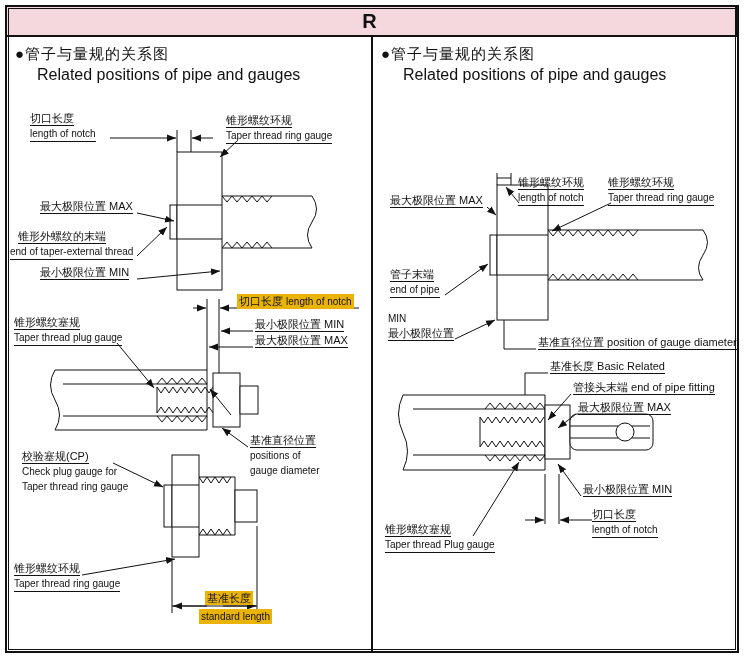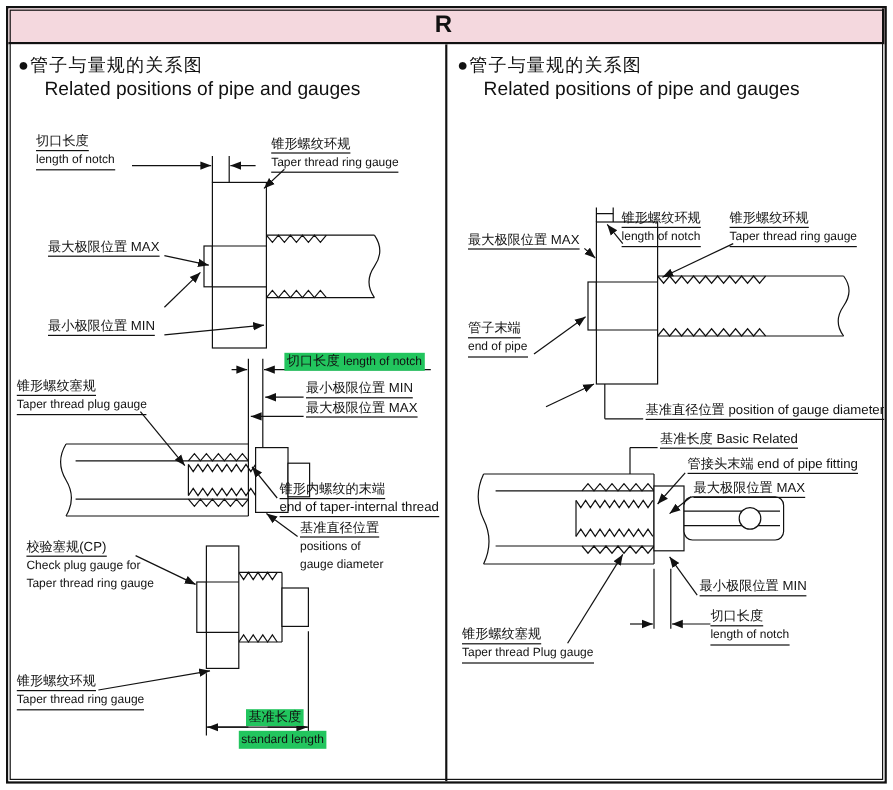--- a/index.html
+++ b/index.html
@@ -13,21 +13,21 @@
   .panel{position:relative;flex:1;overflow:hidden;background:#fff}
   .panel.left{border-right:2px solid #111}
   .panel-title{position:absolute;left:8px;top:8px;font-size:15px;font-weight:normal;letter-spacing:1px;white-space:nowrap;z-index:5}
   .panel-sub{position:absolute;left:30px;top:29px;font-size:16px;white-space:nowrap;z-index:5}
   svg.draw{position:absolute;left:0;top:0;z-index:1}
   .lbl{position:absolute;font-size:11px;line-height:14px;white-space:nowrap;z-index:10}
   .lbl .en{font-size:10px}
   .lbl .sm{font-size:11px}
   .u{display:inline-block;border-bottom:1px solid #111}
   .ml8{margin-left:8px}
-  .dimtxt{background:#22c55e;padding:0 2px}
+  .dimtxt{background:#eab308;padding:0 2px}
 </style>
 </head>
 <body>
 
 <div class="frame">
   <div class="frame-inner"></div>
 
   <div class="header">
     <div class="header-cell left">R</div>
   </div>
@@ -117,40 +117,40 @@
         <span class="u">切口长度</span><br>
         <span class="u en">length of notch</span>
       </div>
       <div class="lbl" style="left:219px;top:76px">
         <span class="u">锥形螺纹环规</span><br>
         <span class="u en">Taper thread ring gauge</span>
       </div>
       <div class="lbl" style="left:33px;top:162px">
         <span class="u">最大极限位置 MAX</span>
       </div>
+      <div class="lbl" style="left:3px;top:192px">
+        <span class="u ml8">锥形外螺纹的末端</span><br>
+        <span class="u en">end of taper-external thread</span>
+      </div>
       <div class="lbl" style="left:33px;top:228px">
         <span class="u">最小极限位置 MIN</span>
       </div>
       <div class="lbl dimtxt" style="left:230px;top:257px">
         <span>切口长度</span>
         <span class="en">length of notch</span>
       </div>
       <div class="lbl" style="left:248px;top:280px">
         <span class="u">最小极限位置 MIN</span>
       </div>
       <div class="lbl" style="left:248px;top:296px">
         <span class="u">最大极限位置 MAX</span>
       </div>
       <div class="lbl" style="left:7px;top:278px">
         <span class="u">锥形螺纹塞规</span><br>
         <span class="u en">Taper thread plug gauge</span>
-      </div>
-      <div class="lbl" style="left:226px;top:364px">
-        <span class="u">锥形内螺纹的末端</span><br>
-        <span class="u sm">end of taper-internal thread</span>
       </div>
       <div class="lbl" style="left:243px;top:396px">
         <span class="u">基准直径位置</span><br>
         <span class="en">positions of</span><br>
         <span class="en">gauge diameter</span>
       </div>
       <div class="lbl" style="left:15px;top:412px">
         <span class="u">校验塞规(CP)</span><br>
         <span class="en">Check plug gauge for</span><br>
         <span class="en">Taper thread ring gauge</span>
@@ -240,20 +240,24 @@
         <span class="u en">length of notch</span>
       </div>
       <div class="lbl" style="left:235px;top:138px">
         <span class="u">锥形螺纹环规</span><br>
         <span class="u en">Taper thread ring gauge</span>
       </div>
       <div class="lbl" style="left:17px;top:230px">
         <span class="u">管子末端</span><br>
         <span class="u en">end of pipe</span>
       </div>
+      <div class="lbl" style="left:15px;top:274px">
+        <span class="en">MIN</span><br>
+        <span class="u">最小极限位置</span>
+      </div>
       <div class="lbl" style="left:165px;top:298px">
         <span class="u"><span>基准直径位置</span> <span class="sm">position of gauge diameter</span></span>
       </div>
       <div class="lbl" style="left:177px;top:322px">
         <span class="u"><span>基准长度</span> <span class="sm">Basic Related</span></span>
       </div>
       <div class="lbl" style="left:200px;top:343px">
         <span class="u"><span>管接头末端</span> <span class="sm">end of pipe fitting</span></span>
       </div>
       <div class="lbl" style="left:205px;top:363px">

